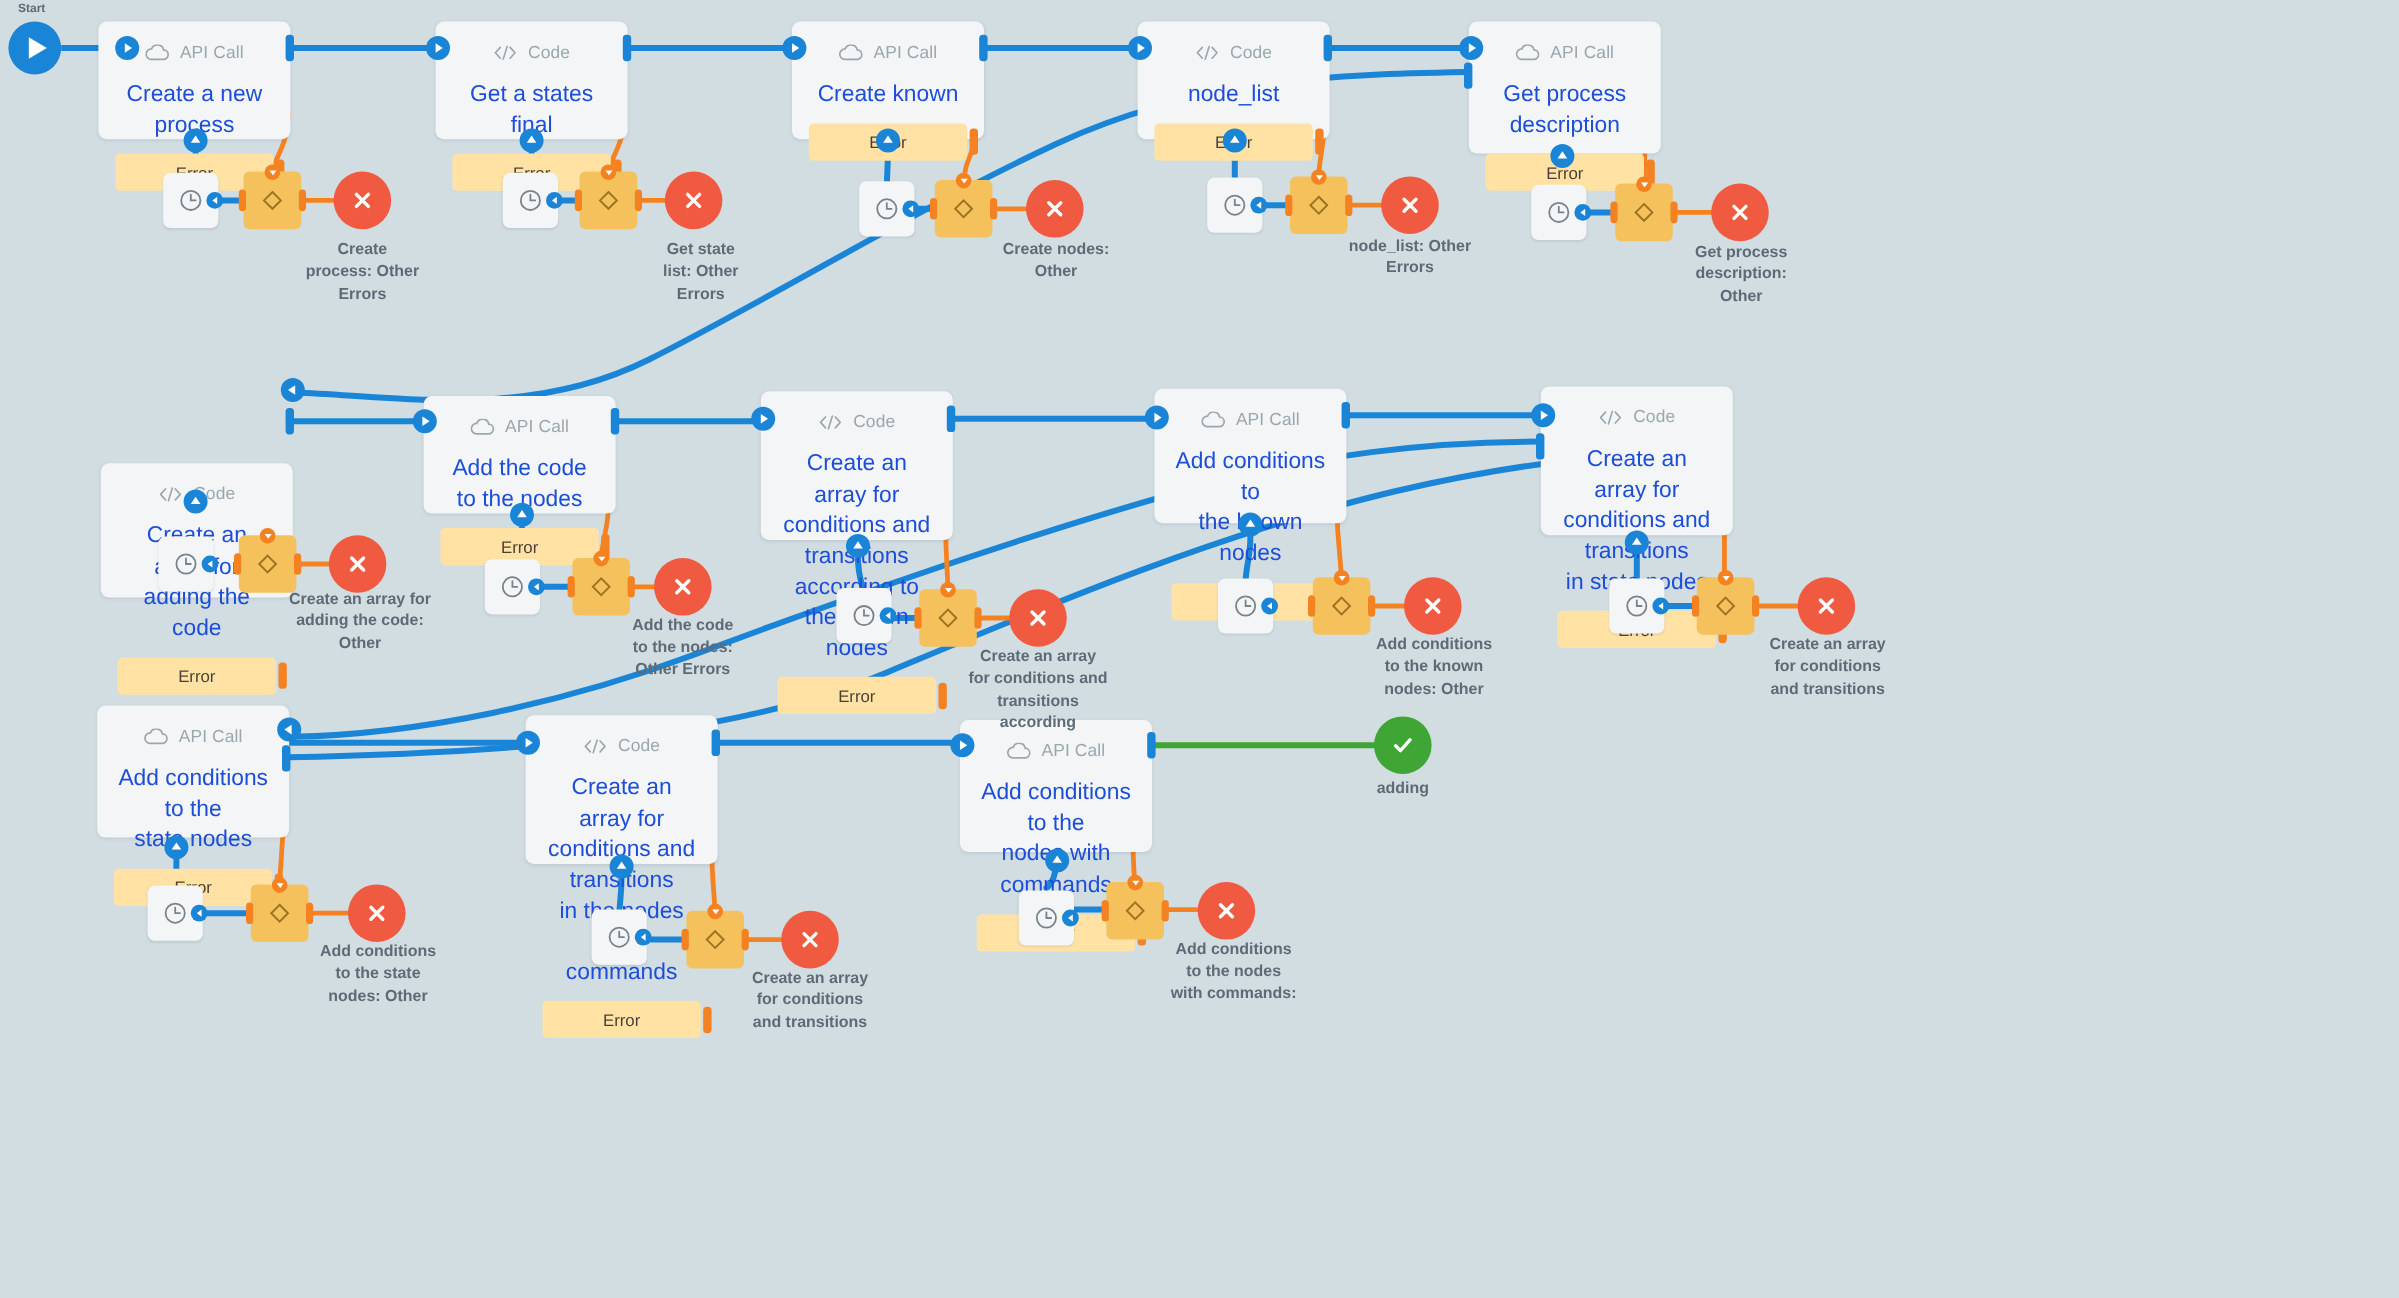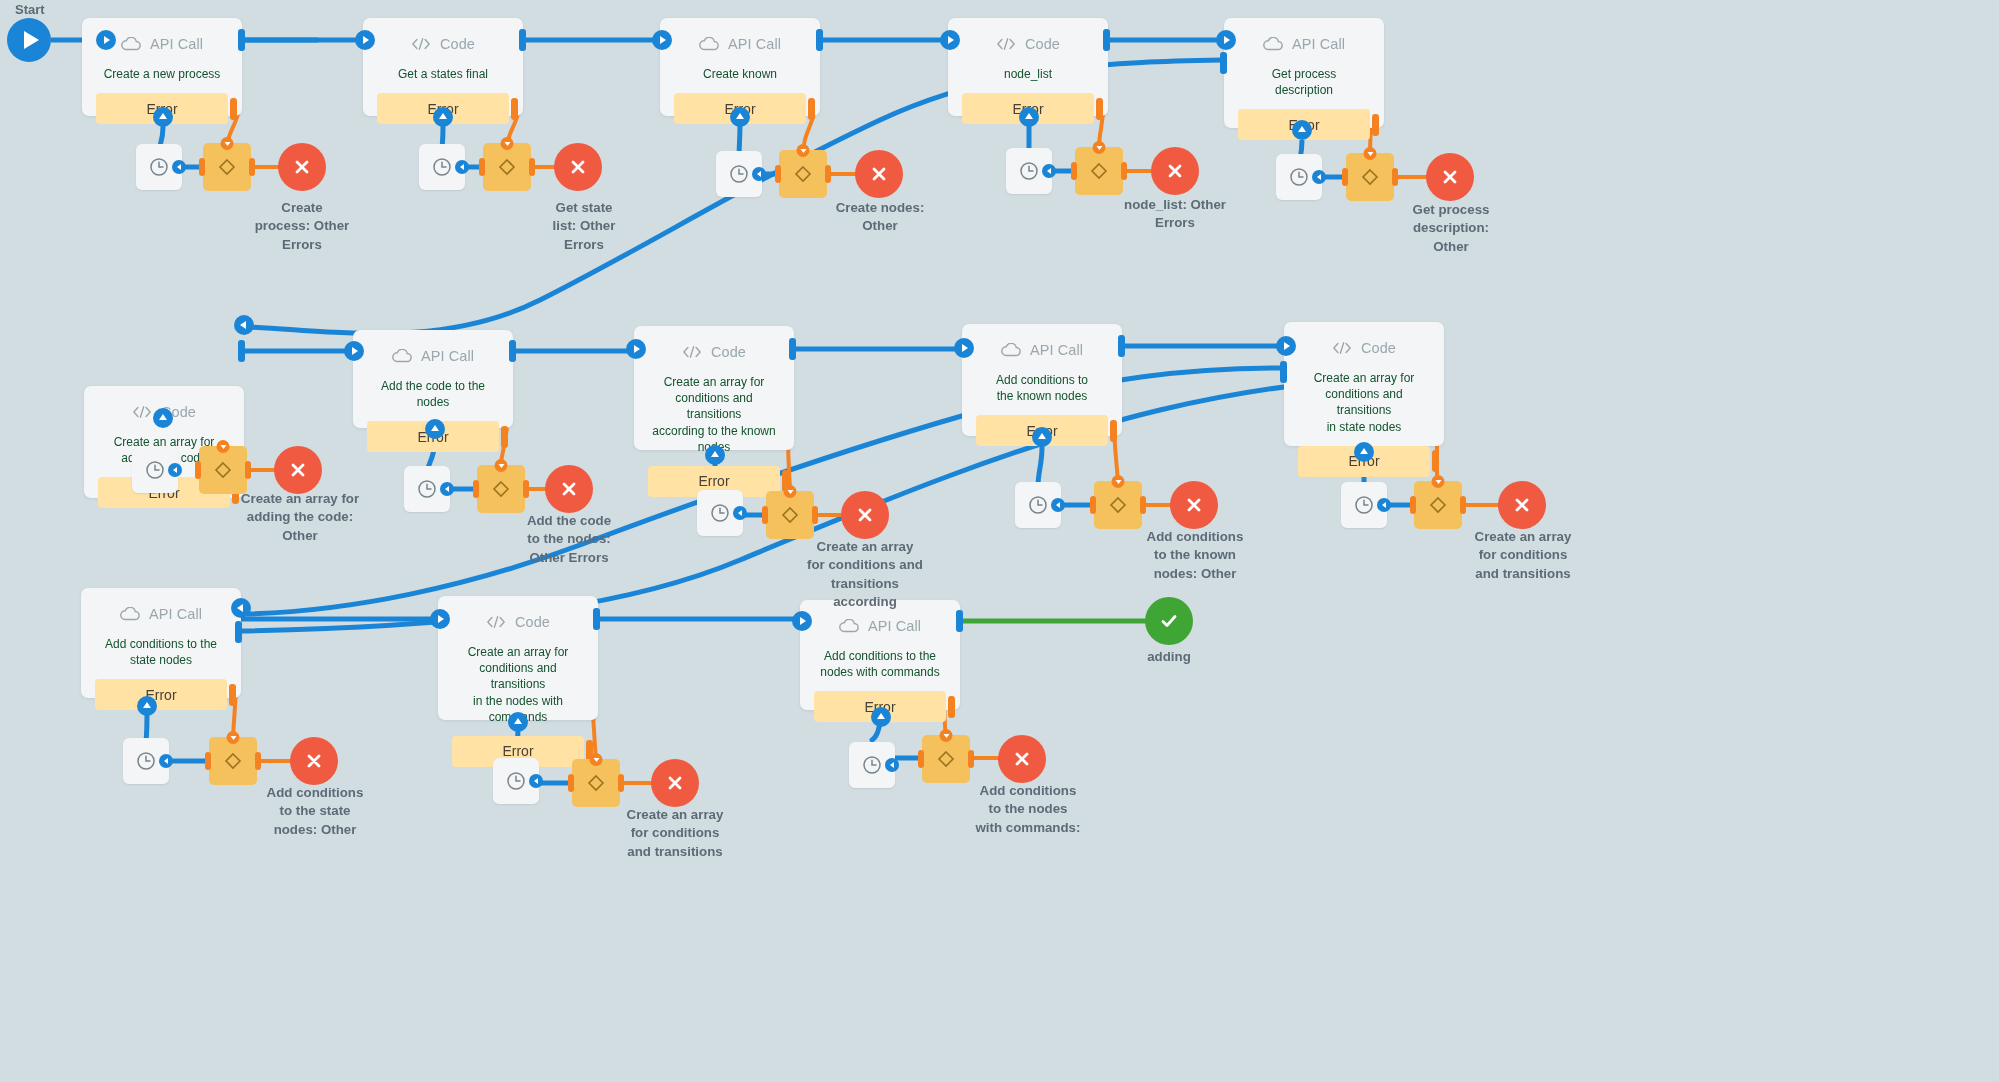--- a/index.html
+++ b/index.html
@@ -42,22 +42,22 @@
     width: 20px; height: 20px;
     color: #9aa7ae;
   }
   .card-head .htype {
     font-size: 14.5px;
     color: #9aa7ae;
     letter-spacing: .1px;
   }
   .card-title {
     text-align: center;
-    font-size: 12px;
-    color: #14532d;
+    font-size: 19px;
+    color: #1d4ed8;
     line-height: 1.35;
     padding: 2px 16px 0 16px;
   }
   .card-err {
     position: relative;
     margin: 11px 14px 0 14px;
     height: 31px;
     border-radius: 4px;
     background: #ffe2a4;
     display: flex; align-items: center; justify-content: center;
@@ -127,21 +127,21 @@
   .start-node::after {
     content: "";
     width: 0; height: 0;
     border-left: 15px solid #fff;
     border-top: 9px solid transparent;
     border-bottom: 9px solid transparent;
     margin-left: 5px;
   }
   .start-label {
     position: absolute;
-    font-size: 13px; font-weight: bold;
+    font-size: 10px; font-weight: bold;
     color: #5c6b76;
     z-index: 6;
     white-space: nowrap;
   }
   
   .timer-node {
     position: absolute;
     width: 46px; height: 46px;
     border-radius: 6px;
     background: #f3f5f6;

